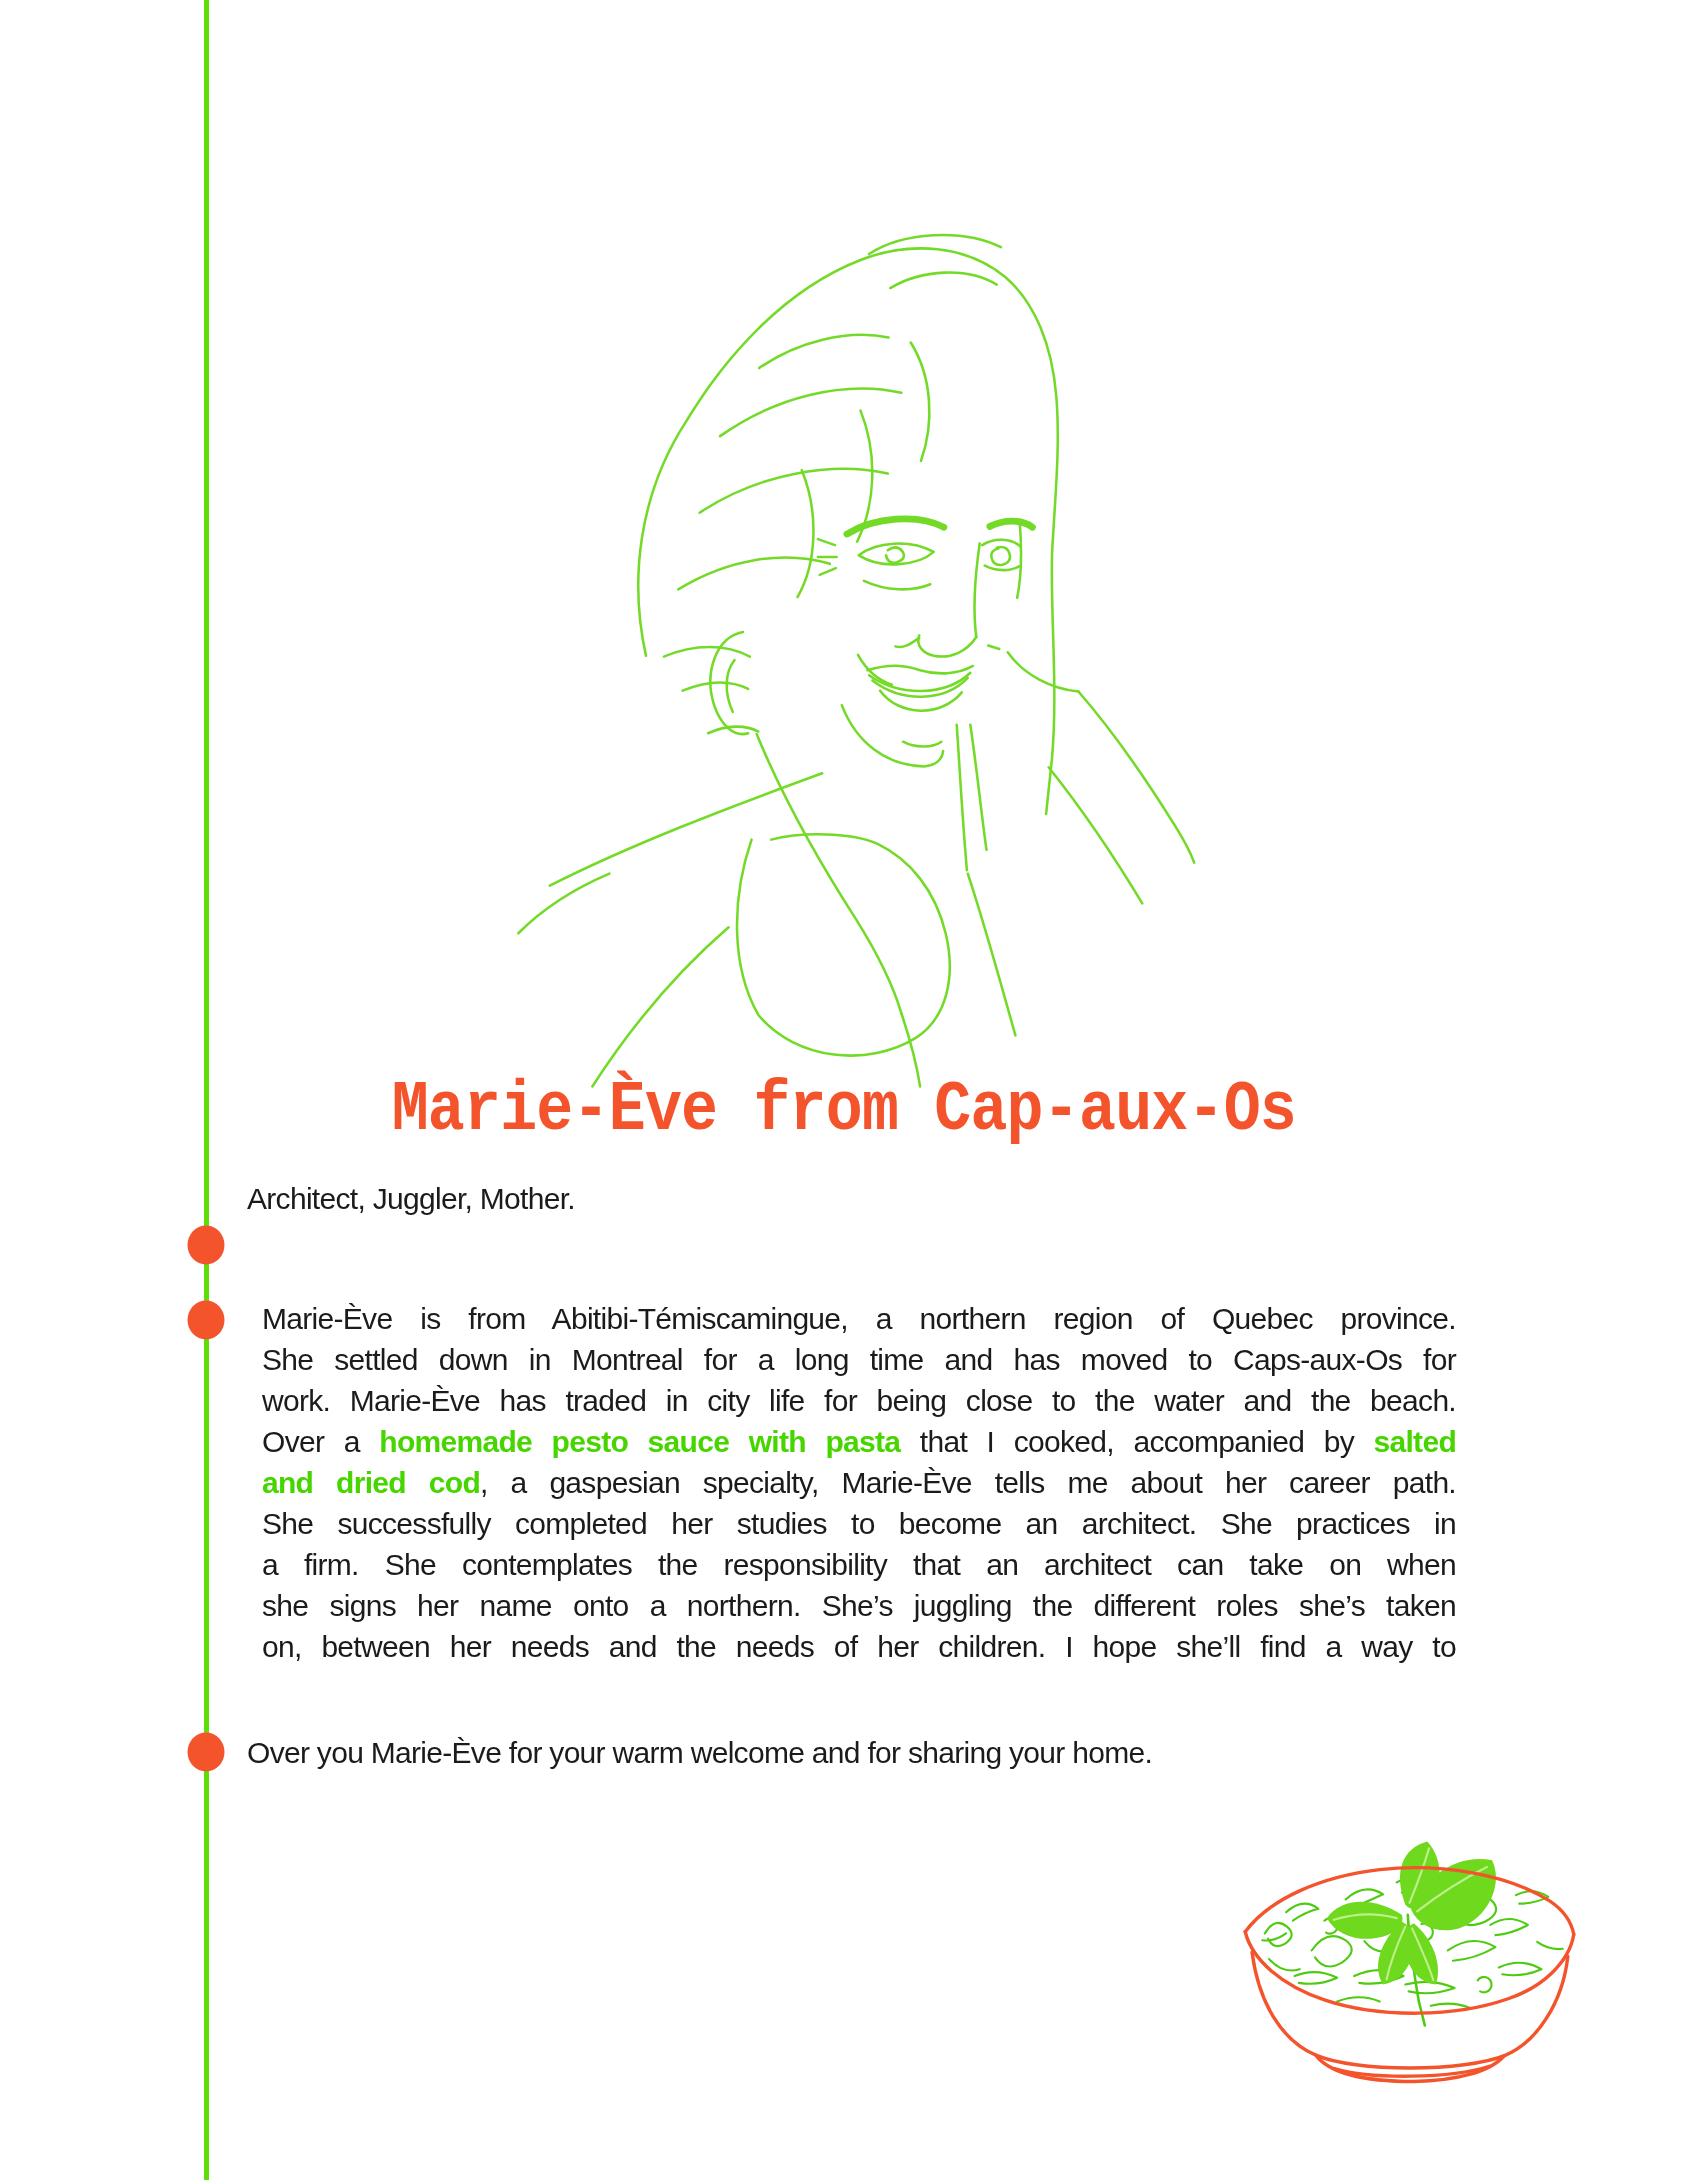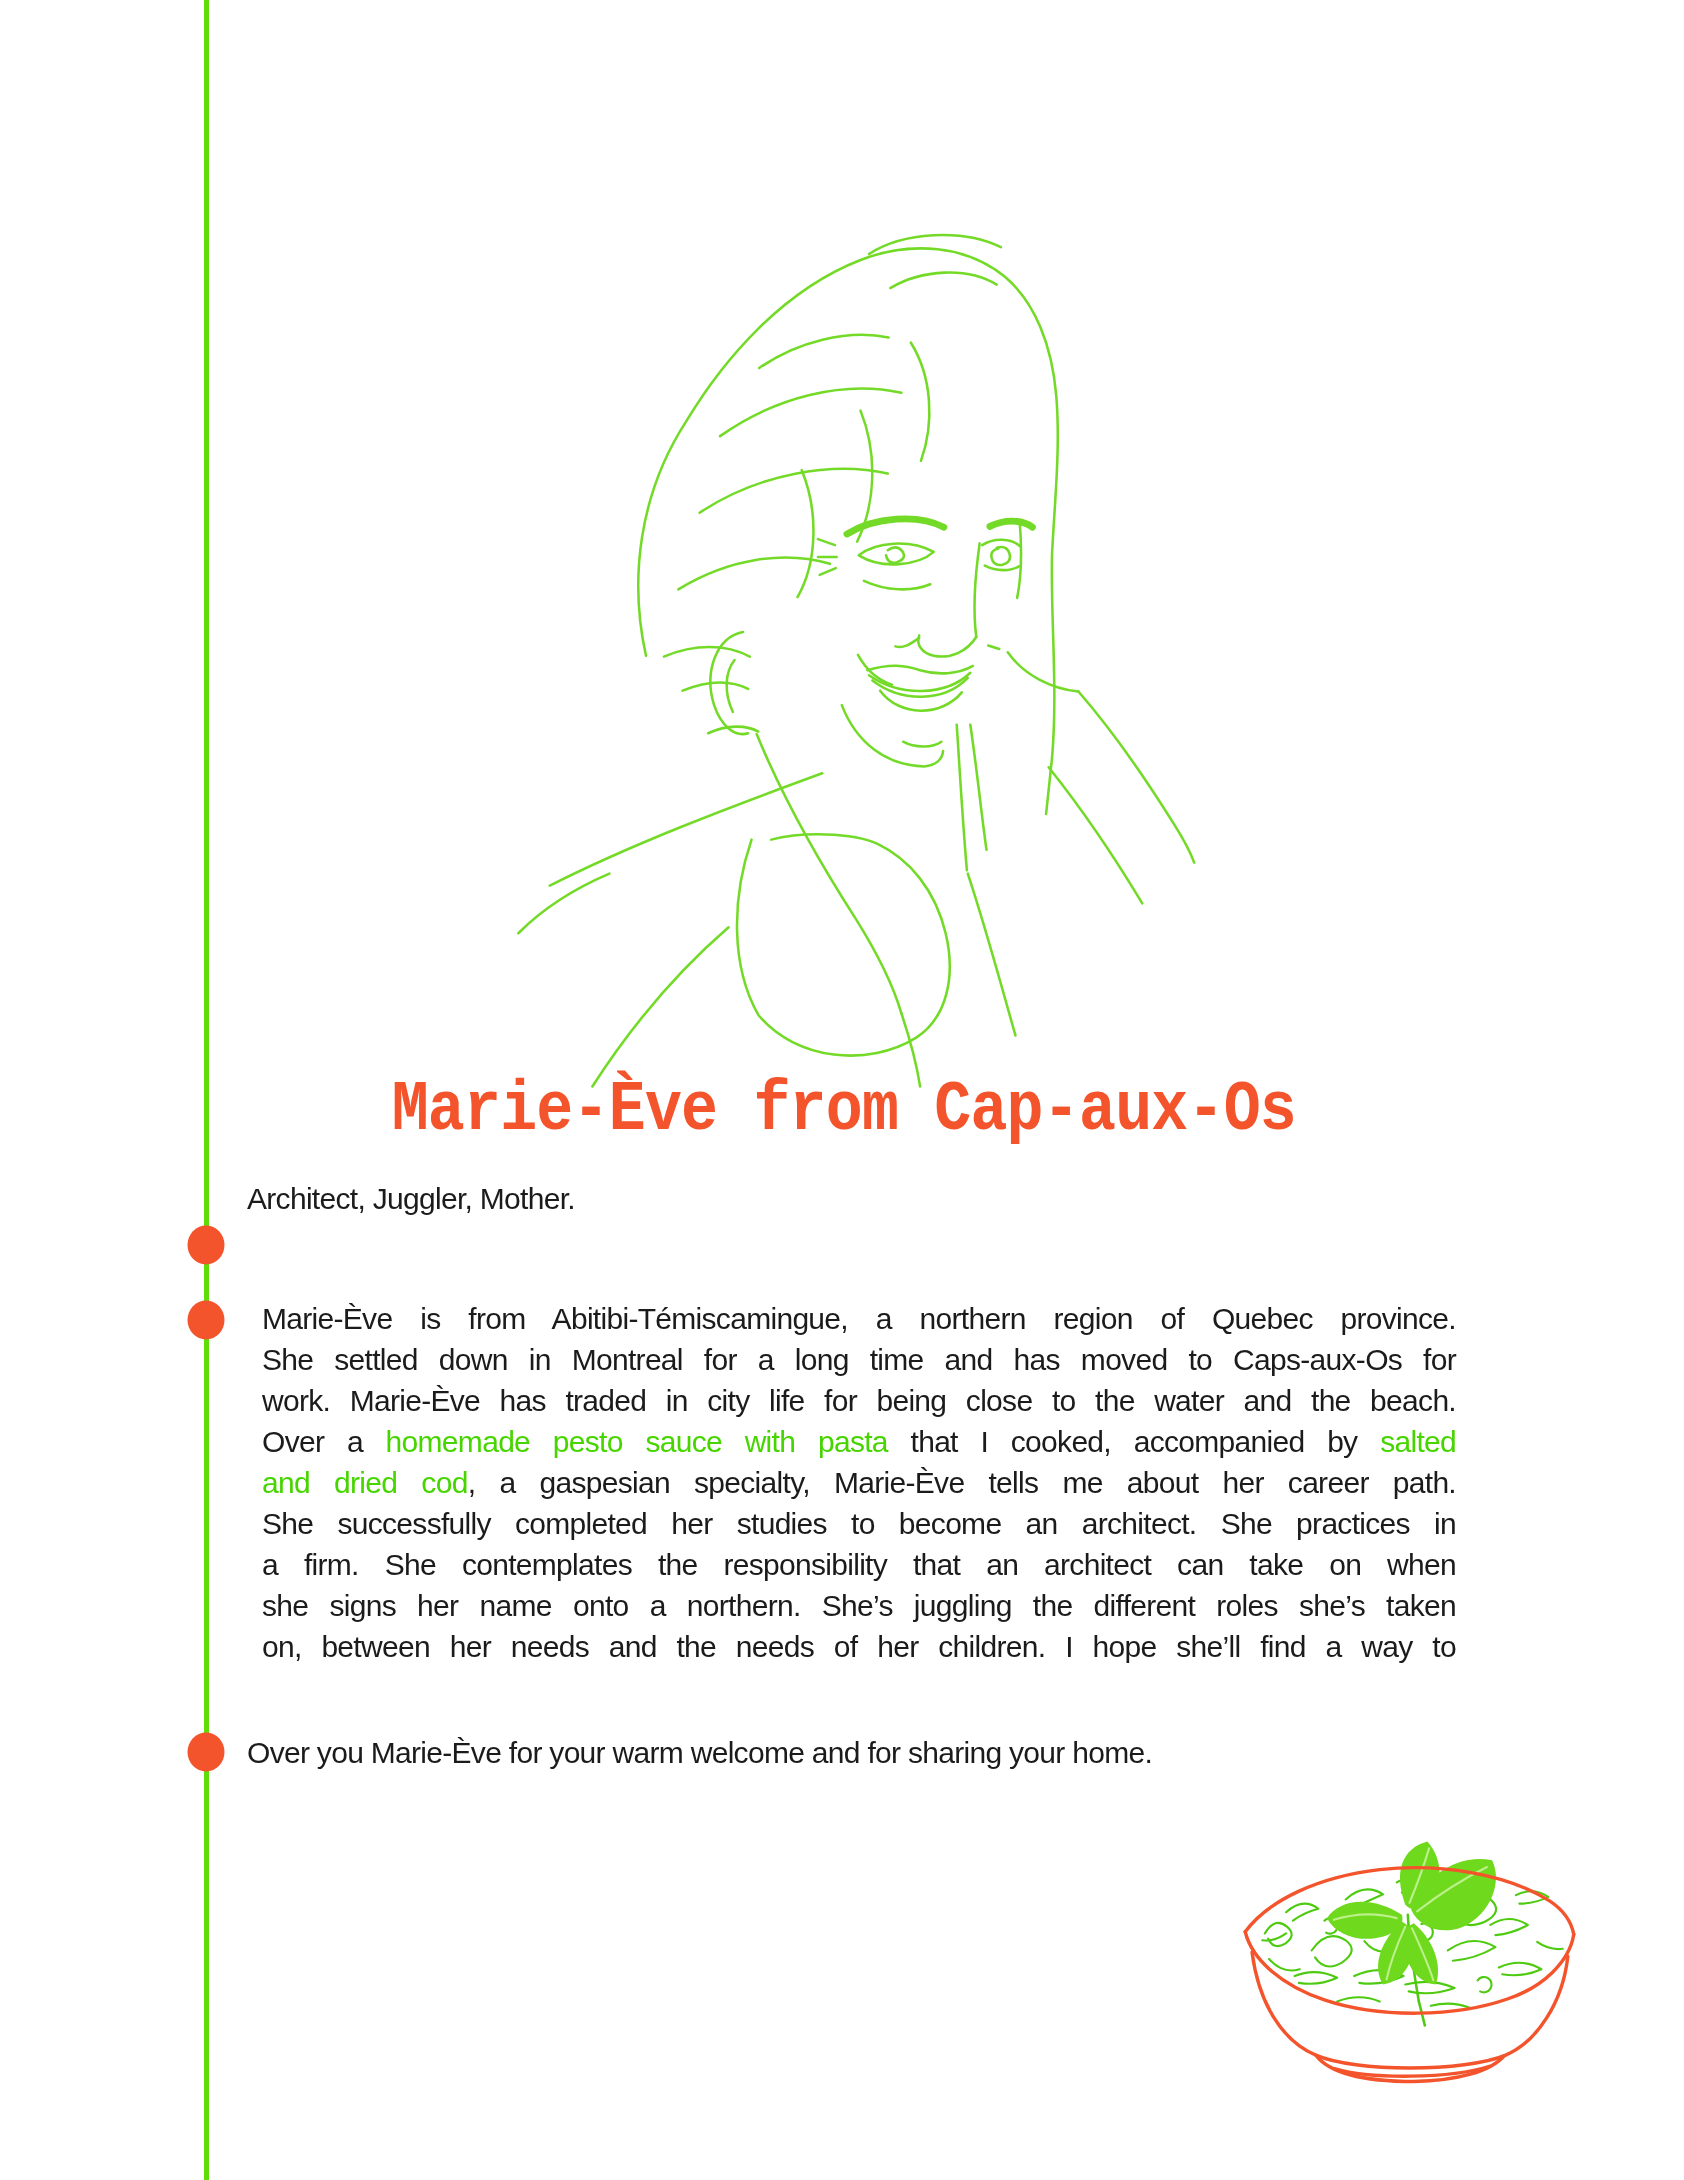--- a/index.html
+++ b/index.html
@@ -31,21 +31,21 @@
   .title-wrap span{
     display:inline-block;font-weight:bold;font-size:70px;line-height:1;
     color:var(--orange);letter-spacing:-0.9px;white-space:nowrap;
     transform:scaleX(0.88);transform-origin:50% 50%;
   }
   .bodytext{font-size:30px;line-height:41px;letter-spacing:-0.7px;color:var(--ink);}
   #intro-line{position:absolute;left:247px;top:1178px;width:1194px;}
   #bio-paragraph{position:absolute;left:250px;top:1298px;width:1194px;margin-left:12px;}
   #bio-paragraph .pline{text-align:justify;text-align-last:justify;}
   #bio-paragraph .pline.last{text-align-last:left;}
-  .hl{color:var(--text-green);font-weight:normal;}
+  .hl{color:var(--text-green);font-weight:bold;}
   #closing-line{position:absolute;left:247px;top:1732px;width:1194px;}
   .sketch{stroke:var(--sketch-green);fill:none;stroke-width:3;stroke-linecap:round;stroke-linejoin:round;}
   .sketch-thick{stroke:var(--sketch-green);fill:none;stroke-width:8;stroke-linecap:round;stroke-linejoin:round;}
   .bowl-line{stroke:var(--orange);fill:none;stroke-width:4;stroke-linecap:round;stroke-linejoin:round;}
   .pasta{stroke:var(--pasta-green);fill:none;stroke-width:2.5;stroke-linecap:round;stroke-linejoin:round;}
   .leaf{fill:var(--leaf-green);stroke:none;}
   .vein{stroke:var(--leaf-vein);fill:none;stroke-width:2.5;stroke-linecap:round;}
   .stem{stroke:var(--pasta-green);fill:none;stroke-width:3;stroke-linecap:round;}
 </style>
 </head>

